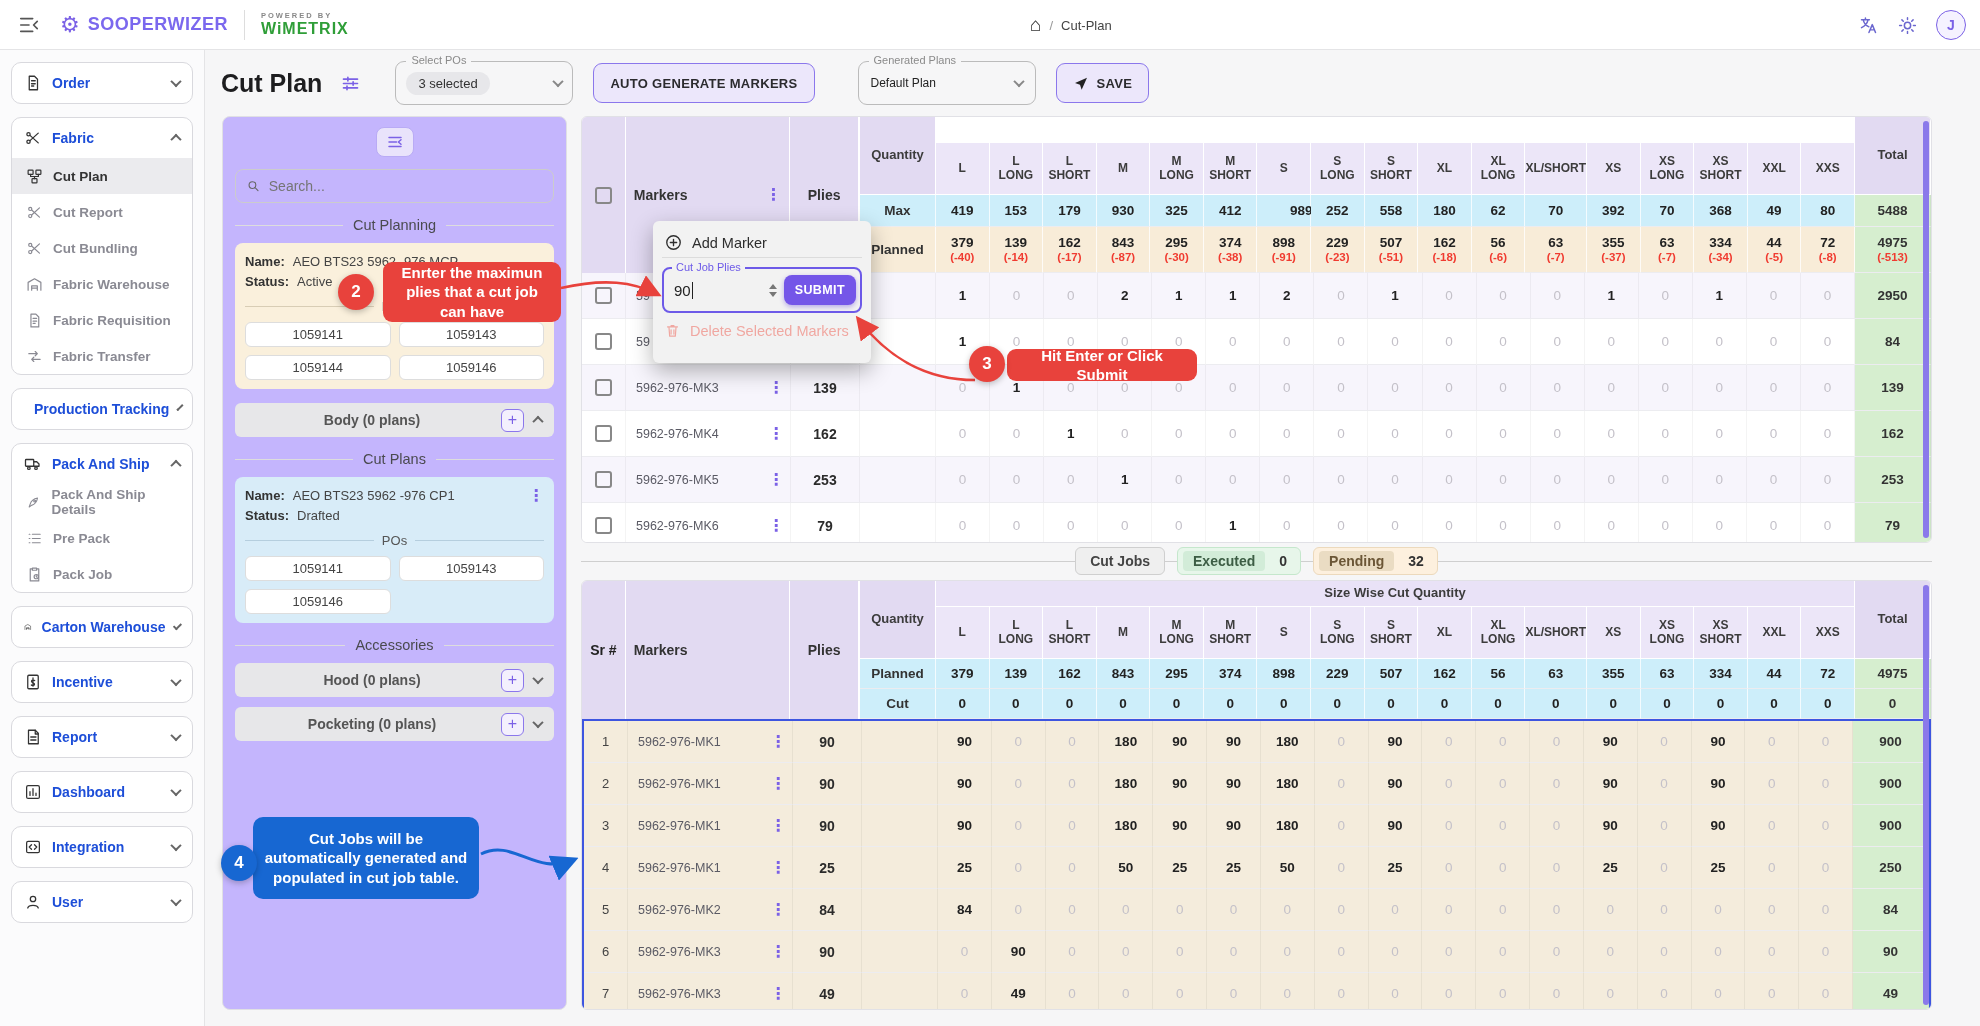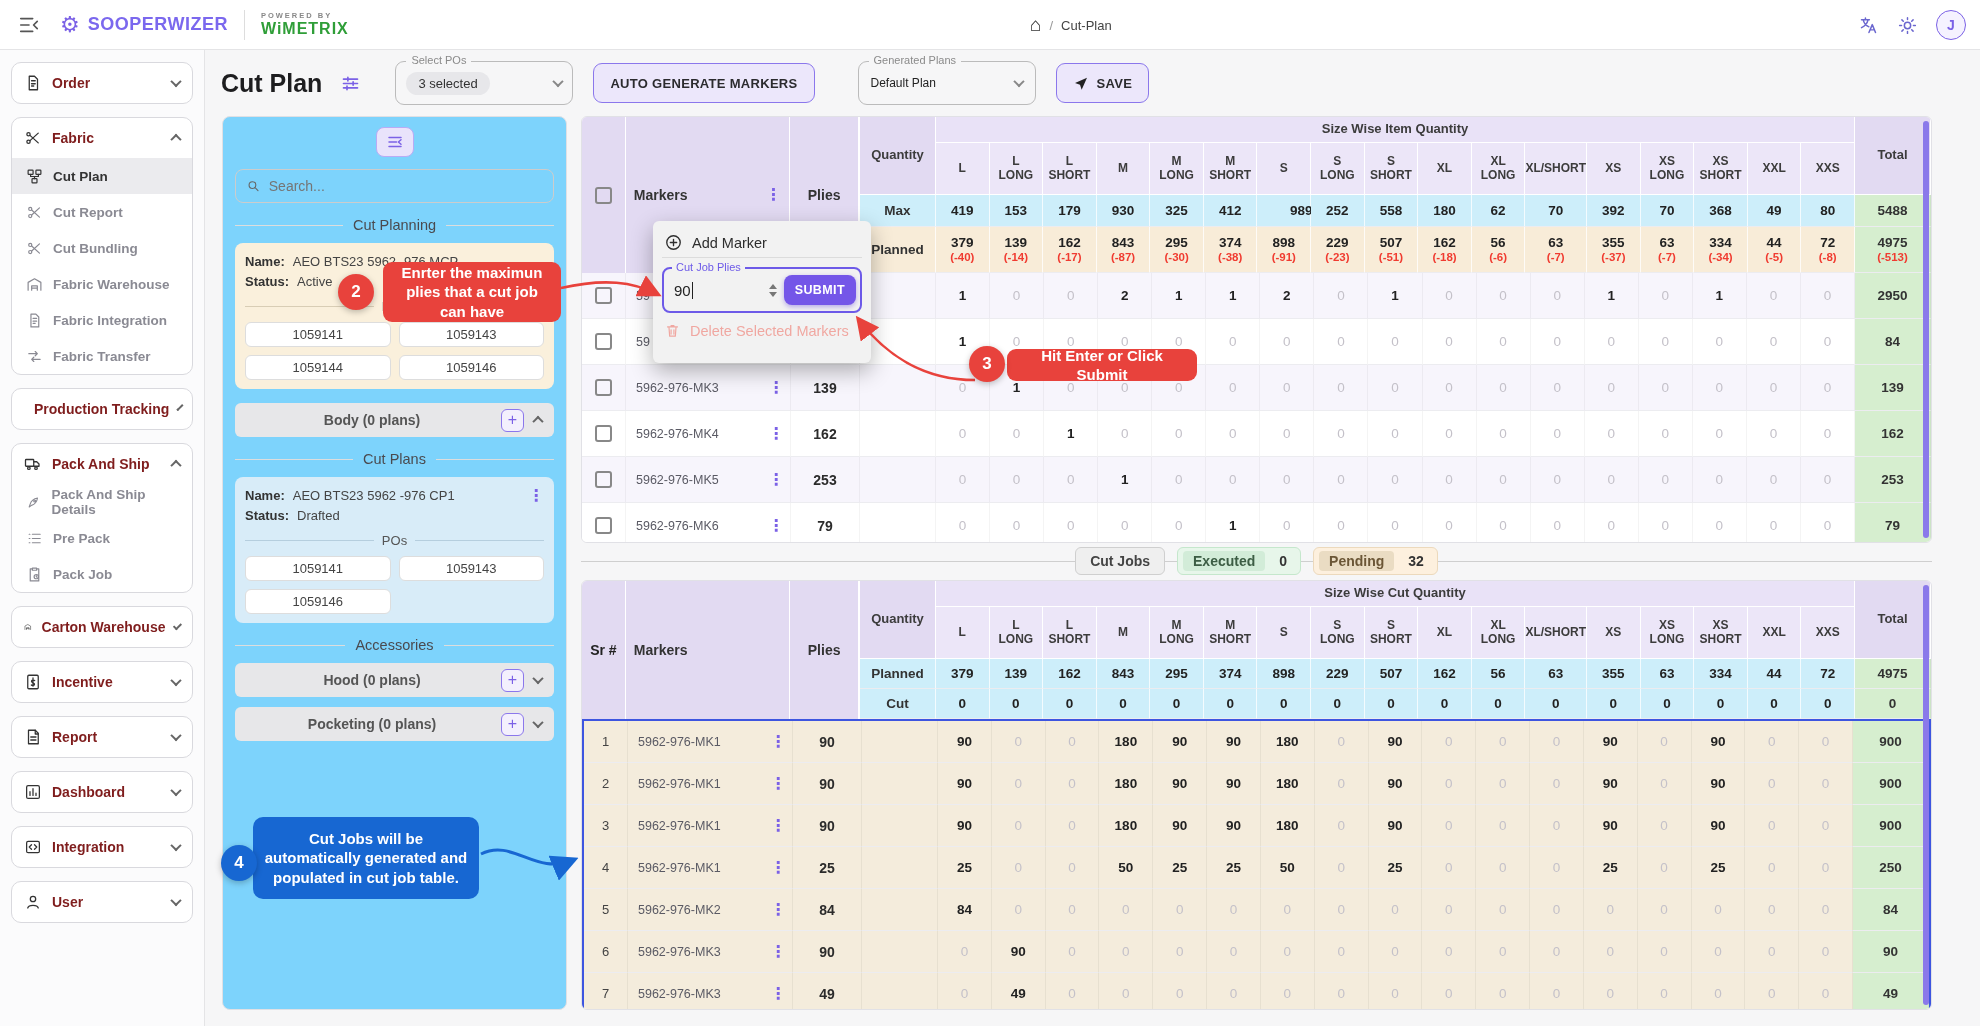--- a/index.html
+++ b/index.html
@@ -30,21 +30,21 @@
   #breadcrumb .home { font-size:19px; color:#333; }
   #breadcrumb .sep { color:#999; font-size:13px; }
   #breadcrumb .crumb { font-size:13px; color:#444; }
   #topbar-right { position:absolute; right:14px; top:0; height:50px; display:flex; align-items:center; gap:18px; }
   #topbar-right .tico { color:#6b67cf; }
   #avatar { width:30px; height:30px; border-radius:50%; border:1.5px solid var(--purple); color:var(--purple); background:#f5f2ff; display:flex; align-items:center; justify-content:center; font-size:14px; font-weight:700; }
 
   
   #sidebar { position:absolute; left:0; top:50px; width:205px; height:976px; background:#fbfbfc; border-right:1px solid #e4e4e6; padding:12px 0 0 0; display:flex; flex-direction:column; gap:13px; overflow:hidden; }
   .side-card { background:#fff; border:1px solid #d9d9de; border-radius:10px; margin:0 11px; overflow:hidden; }
-  .sc-head { height:40px; display:flex; align-items:center; gap:10px; padding:0 12px; font-size:14px; font-weight:700; color:#7f1d1d; cursor:pointer; }
+  .sc-head { height:40px; display:flex; align-items:center; gap:10px; padding:0 12px; font-size:14px; font-weight:700; color:#1d4ed8; cursor:pointer; }
   .sc-head .lbl { flex:1; white-space:nowrap; }
   .sc-head svg.ic { color:#333; }
   .sc-item { height:36px; display:flex; align-items:center; gap:10px; padding:0 12px 0 14px; font-size:13.5px; font-weight:600; color:#8a8a93; cursor:pointer; }
   .sc-item svg.ic { width:17px; height:17px; color:#8a8a93; }
   .sc-item.active { background:#ebebee; color:#333; }
   .sc-item.active svg.ic { color:#333; }
 
   
   #main { position:absolute; left:205px; top:50px; width:1775px; height:976px; background:#f6f6f7; }
   #page-header { position:absolute; left:0; top:0; width:1775px; height:66px; display:flex; align-items:center; }
@@ -55,21 +55,21 @@
   #select-pos { width:178px; height:44px; margin-left:34px; padding:0 10px; justify-content:space-between; cursor:pointer; }
   #select-pos .chipsel { background:#e7e7ea; border-radius:14px; padding:4px 12px; font-size:13px; color:#333; }
   #gen-plans { width:178px; height:44px; margin-left:43px; padding:0 12px; justify-content:space-between; cursor:pointer; }
   #gen-plans .val { font-size:12px; color:#222; }
   .pbtn { height:40px; background:var(--purpleLight); border:1.5px solid var(--purpleBorder); border-radius:9px; display:flex; align-items:center; gap:8px; padding:0 16px; font-size:13px; font-weight:700; color:#2b2b2e; letter-spacing:.3px; cursor:pointer; }
   #auto-gen { margin-left:20px; }
   #save-btn { margin-left:20px; }
   #save-btn svg { width:16px; height:16px; color:#222; }
 
   
-  #left-panel { position:absolute; left:17px; top:66px; width:345px; height:894px; background:#7dd3fc; border:1px solid #e0e0e4; border-radius:8px; padding:10px 12px; overflow:hidden; }
+  #left-panel { position:absolute; left:17px; top:66px; width:345px; height:894px; background:#c4b5fd; border:1px solid #e0e0e4; border-radius:8px; padding:10px 12px; overflow:hidden; }
   #collapse-btn { width:38px; height:30px; background:#e9e3fb; border:1px solid #b9abf5; border-radius:8px; color:var(--purple); display:flex; align-items:center; justify-content:center; margin:0 auto; cursor:pointer; }
   #search-box { margin-top:12px; height:34px; border:1px solid #ccc; border-radius:8px; display:flex; align-items:center; gap:8px; padding:0 10px; color:#777; }
   #search-box input { border:none; outline:none; background:transparent; font-size:14px; color:#555; width:100%; font-family:inherit; }
   .tdivider { display:flex; align-items:center; gap:10px; margin:14px 0 10px; color:#4a4a4f; font-size:14.5px; }
   .tdivider::before,.tdivider::after { content:""; flex:1; height:1px; background:#ddd; }
   .plan-card { border-radius:8px; padding:9px 10px; font-size:13px; }
   .plan-card.beige { background:#faf0dc; }
   .plan-card.blue { background:#d8ecf8; }
   .pc-row { display:flex; gap:8px; line-height:1.5; position:relative; }
   .pc-row b { color:#333; }
@@ -251,21 +251,21 @@
           <path d="M3 20V9l9-5 9 5v11"></path>
           <path d="M8 20v-6h8v6M8 17h8"></path>
         </svg>
         <span>Fabric Warehouse</span>
       </div>
       <div class="sc-item">
         <svg viewBox="0 0 24 24" class="ic" fill="none" stroke="currentColor" stroke-width="1.7" stroke-linecap="round" stroke-linejoin="round">
           <path d="M7 3h7l4 4v14H7z"></path>
           <path d="M10 9h5M10 13h5M10 16h3"></path>
         </svg>
-        <span>Fabric Integration</span>
+        <span>Fabric Requisition</span>
       </div>
       <div class="sc-item">
         <svg viewBox="0 0 24 24" class="ic" fill="none" stroke="currentColor" stroke-width="1.7" stroke-linecap="round" stroke-linejoin="round">
           <path d="M4 8h12M13 5l3 3-3 3M20 16H8M11 13l-3 3 3 3"></path>
         </svg>
         <span>Fabric Transfer</span>
       </div>
     </div>
     <div class="side-card">
       <div class="sc-head">
@@ -486,21 +486,20 @@
           <div class="lb-sec lb-cb">
             <div class="cbx"></div>
           </div>
           <div class="lb-sec lb-markers">
             <span>Markers</span>
             <span class="kebab">⋮</span>
           </div>
           <div class="lb-sec lb-plies">Plies</div>
         </div>
         <div class="hcell qhead" style="grid-area: 1 / 4 / 3 / 5; font-size: 13px;">Quantity</div>
-        <div class="hcell band" style="grid-area: 1 / 5 / 2 / 22;">Size Wise Item Quantity</div>
         <div class="hcell" style="grid-area: 2 / 5 / 3 / 6;">L</div>
         <div class="hcell stacked" style="grid-area: 2 / 6 / 3 / 7;">
           <span>L</span>
           <span>LONG</span>
         </div>
         <div class="hcell stacked" style="grid-area: 2 / 7 / 3 / 8;">
           <span>L</span>
           <span>SHORT</span>
         </div>
         <div class="hcell" style="grid-area: 2 / 8 / 3 / 9;">M</div>

